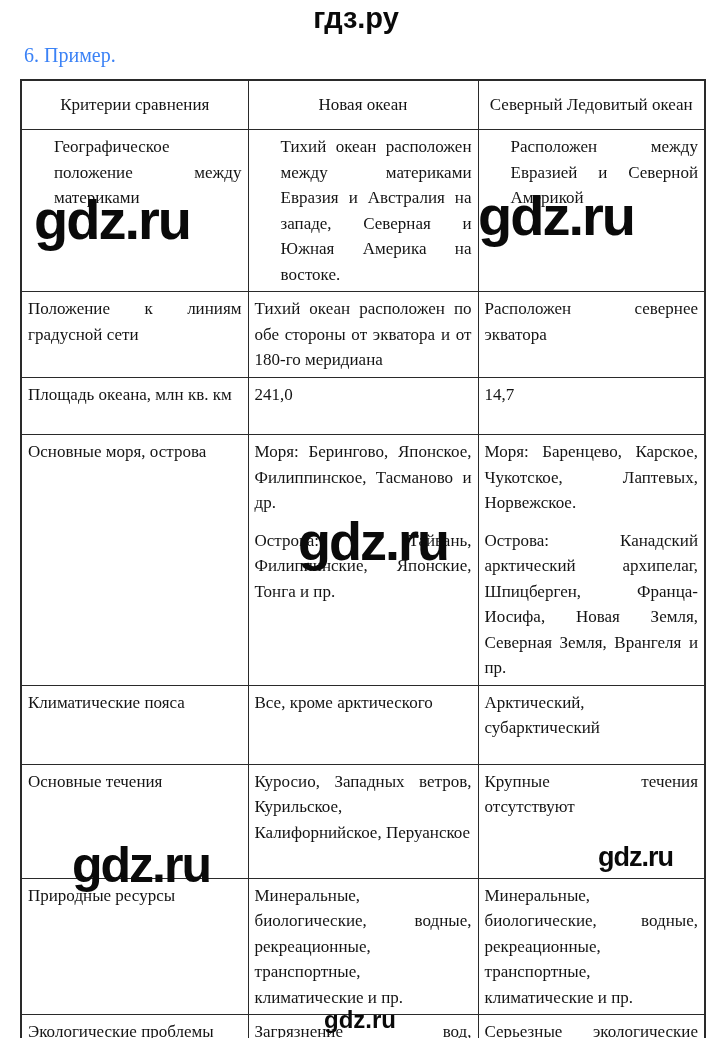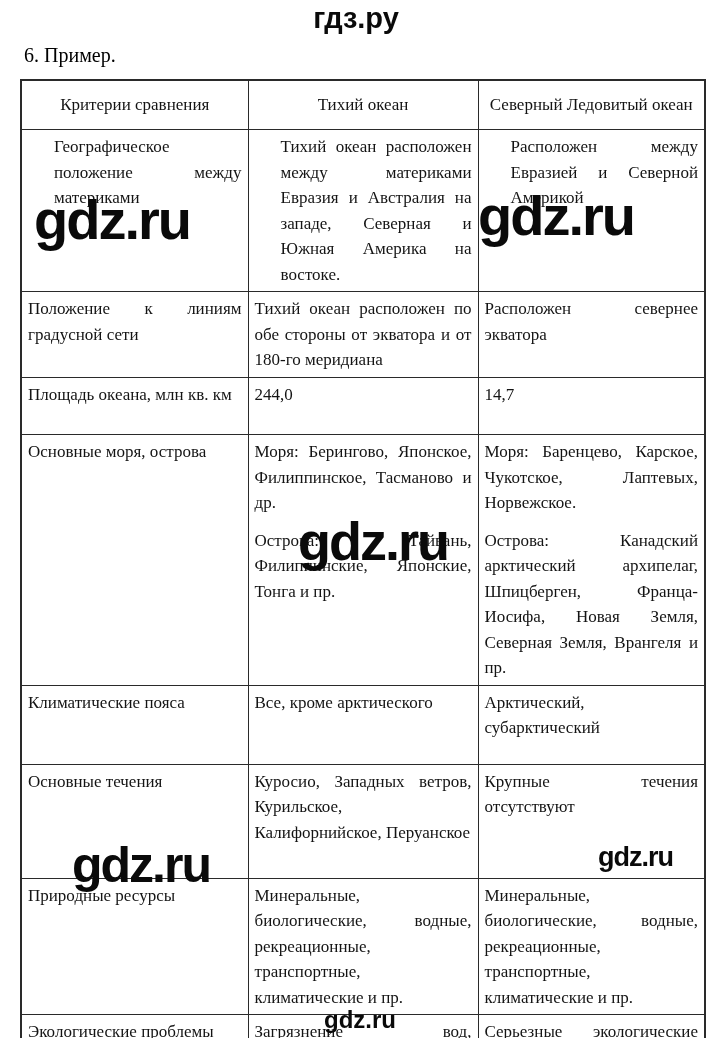--- a/index.html
+++ b/index.html
@@ -19,21 +19,21 @@
     font-family: "Liberation Sans", sans-serif;
     font-weight: bold;
     font-size: 29px;
     letter-spacing: 0px;
     color: #0a0a0a;
   }
   .heading {
     position: absolute;
     top: 44px; left: 24px;
     font-size: 20px;
-    color: #000000;
+    color: #3b82f6;
   }
   table.cmp {
     position: absolute;
     top: 79px; left: 20px;
     width: 684px;
     border-collapse: collapse;
     table-layout: fixed;
     border: 2px solid #2a2a2a;
   }
   table.cmp col.c1 { width: 227px; }
@@ -99,21 +99,21 @@
 
   <table class="cmp">
     <colgroup>
         <col class="c1">
         <col class="c2">
         <col class="c3">
       </colgroup>
     <thead>
       <tr>
         <th>Критерии сравнения</th>
-        <th>Тихий океан</th>
+        <th>Новая океан</th>
         <th>Северный Ледовитый океан</th>
       </tr>
     </thead>
     <tbody>
       <tr class="r1">
         <td>
             <p>Географическое положение между материками</p>
           </td>
         <td>
             <p>Тихий океан расположен между материками Евразия и Австралия на западе, Северная и Южная Америка на востоке.</p>
@@ -131,21 +131,21 @@
           </td>
         <td>
             <p>Расположен севернее экватора</p>
           </td>
       </tr>
       <tr class="r3">
         <td>
             <p>Площадь океана, млн кв. км</p>
           </td>
         <td>
-            <p class="plain">244,0</p>
+            <p class="plain">241,0</p>
           </td>
         <td>
             <p class="plain">14,7</p>
           </td>
       </tr>
       <tr class="r4">
         <td>
             <p>Основные моря, острова</p>
           </td>
         <td>

